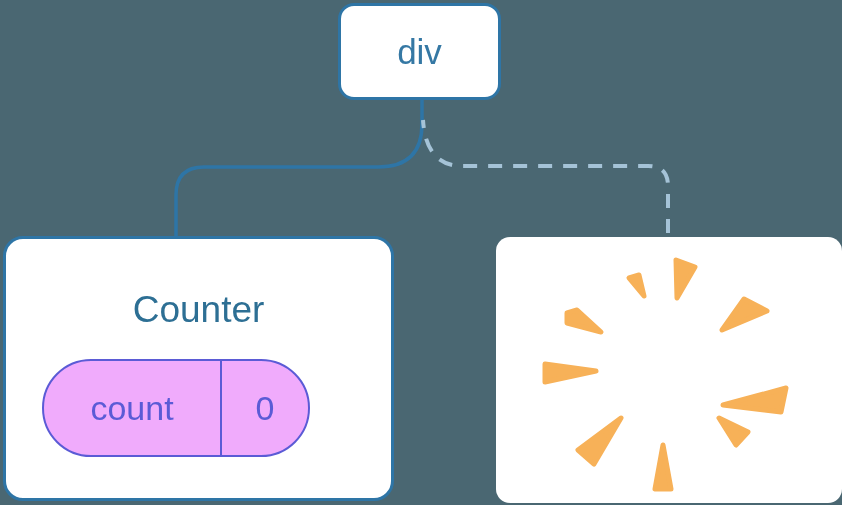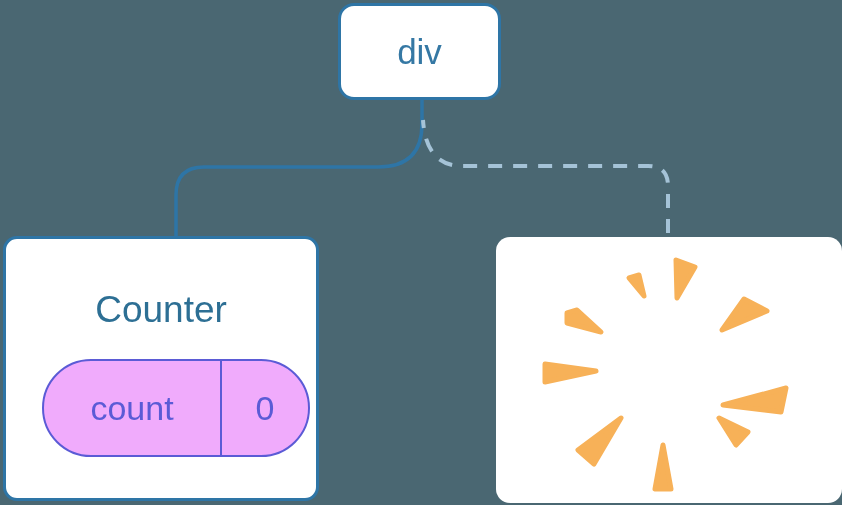--- a/index.html
+++ b/index.html
@@ -33,23 +33,23 @@
     border-radius: 16px;
     display: flex;
     align-items: center;
     justify-content: center;
     font-size: 35px;
     font-weight: 500;
     color: #3578a4;
   }
   .node-counter {
     left: 3px; top: 236px;
-    width: 316px; height: 265px;
+    width: 391px; height: 265px;
     border: 3px solid #2e75a6;
-    border-radius: 14px;
+    border-radius: 20px;
   }
   .counter-title {
     position: absolute;
     left: 0; right: 0;
     top: 48px;
     height: 46px;
     line-height: 46px;
     text-align: center;
     font-size: 37px;
     font-weight: 500;

